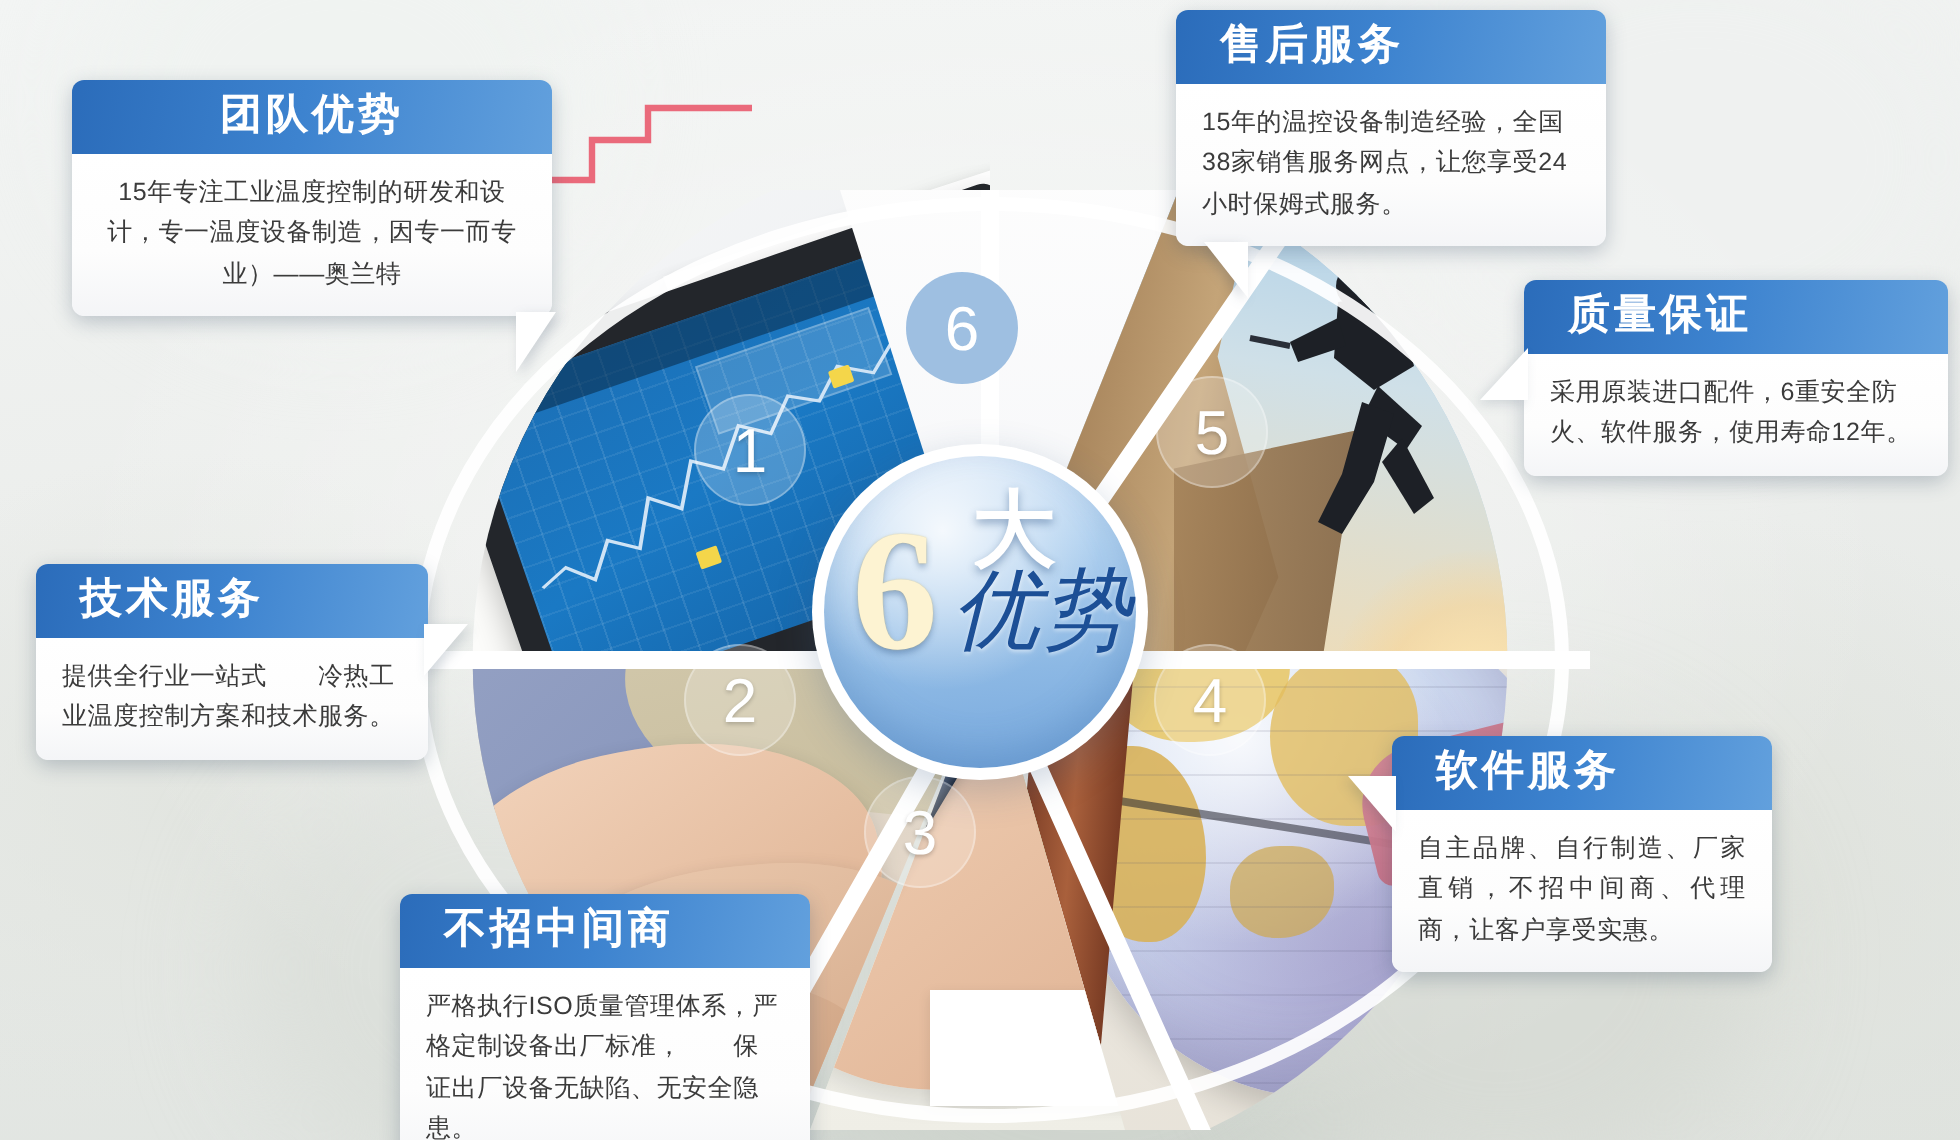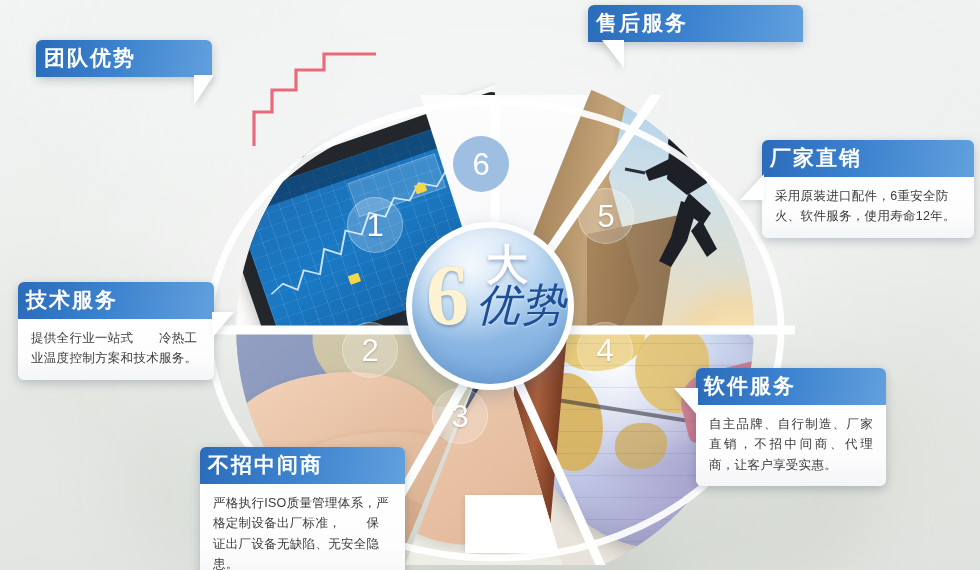--- a/index.html
+++ b/index.html
@@ -151,32 +151,32 @@
   .card{
     position:absolute;z-index:30;
     background:#fff;border-radius:7px;
     box-shadow:0 3px 10px rgba(40,60,90,.26);
     overflow:visible;
   }
   .card-hd{
     border-radius:6px 6px 0 0;
     background:linear-gradient(100deg,#2b6cba 0%,#3d83cf 48%,#62a0dd 100%);
     color:#fff;font-size:21px;font-weight:bold;letter-spacing:2px;
-    padding:7px 8px 8px;line-height:1.05;
+    padding:7px 22px 8px;line-height:1.05;
   }
   .card-bd{
     padding:9px 13px 11px;color:#3b3b3b;font-size:12.5px;line-height:1.62;
     letter-spacing:.3px;
     background:linear-gradient(180deg,#ffffff 0%,#fdfdfd 60%,#f4f5f7 100%);
     border-radius:0 0 6px 6px;
   }
   .tail{position:absolute;width:0;height:0;}
 
   
-  #card-team{left:36px;top:40px;width:176px;}
+  #card-team{left:36px;top:40px;width:240px;text-align:center;}
   #card-team .tail{right:-2px;bottom:-28px;
     border-left:20px solid #fff;border-bottom:30px solid transparent;
     filter:drop-shadow(2px 2px 3px rgba(40,60,90,.18));}
 
   #card-after{left:588px;top:5px;width:215px;}
   #card-after .tail{left:14px;bottom:-26px;
     border-right:22px solid #fff;border-bottom:28px solid transparent;
     filter:drop-shadow(-2px 2px 3px rgba(40,60,90,.18));}
 
   #card-hw{left:762px;top:140px;width:212px;}
@@ -343,30 +343,32 @@
   <div class="hub">
     <div class="hub-in">
       <span class="hub-six">6</span>
       <span class="hub-da">大</span>
       <span class="hub-you">优势</span>
     </div>
   </div>
 
   <div class="card" id="card-team">
     <div class="card-hd">团队优势</div>
+    <div class="card-bd">15年专注工业温度控制的研发和设计，专一温度设备制造，因专一而专业）——奥兰特</div>
     <div class="tail"></div>
   </div>
 
   <div class="card" id="card-after">
     <div class="card-hd">售后服务</div>
+    <div class="card-bd">15年的温控设备制造经验，全国38家销售服务网点，让您享受24小时保姆式服务。</div>
     <div class="tail"></div>
   </div>
 
   <div class="card" id="card-hw">
-    <div class="card-hd">厂家直销</div>
+    <div class="card-hd">质量保证</div>
     <div class="card-bd">采用原装进口配件，6重安全防火、软件服务，使用寿命12年。</div>
     <div class="tail"></div>
   </div>
 
   <div class="card" id="card-tech">
     <div class="card-hd">技术服务</div>
     <div class="card-bd">提供全行业一站式　　冷热工业温度控制方案和技术服务。</div>
     <div class="tail"></div>
   </div>
 

